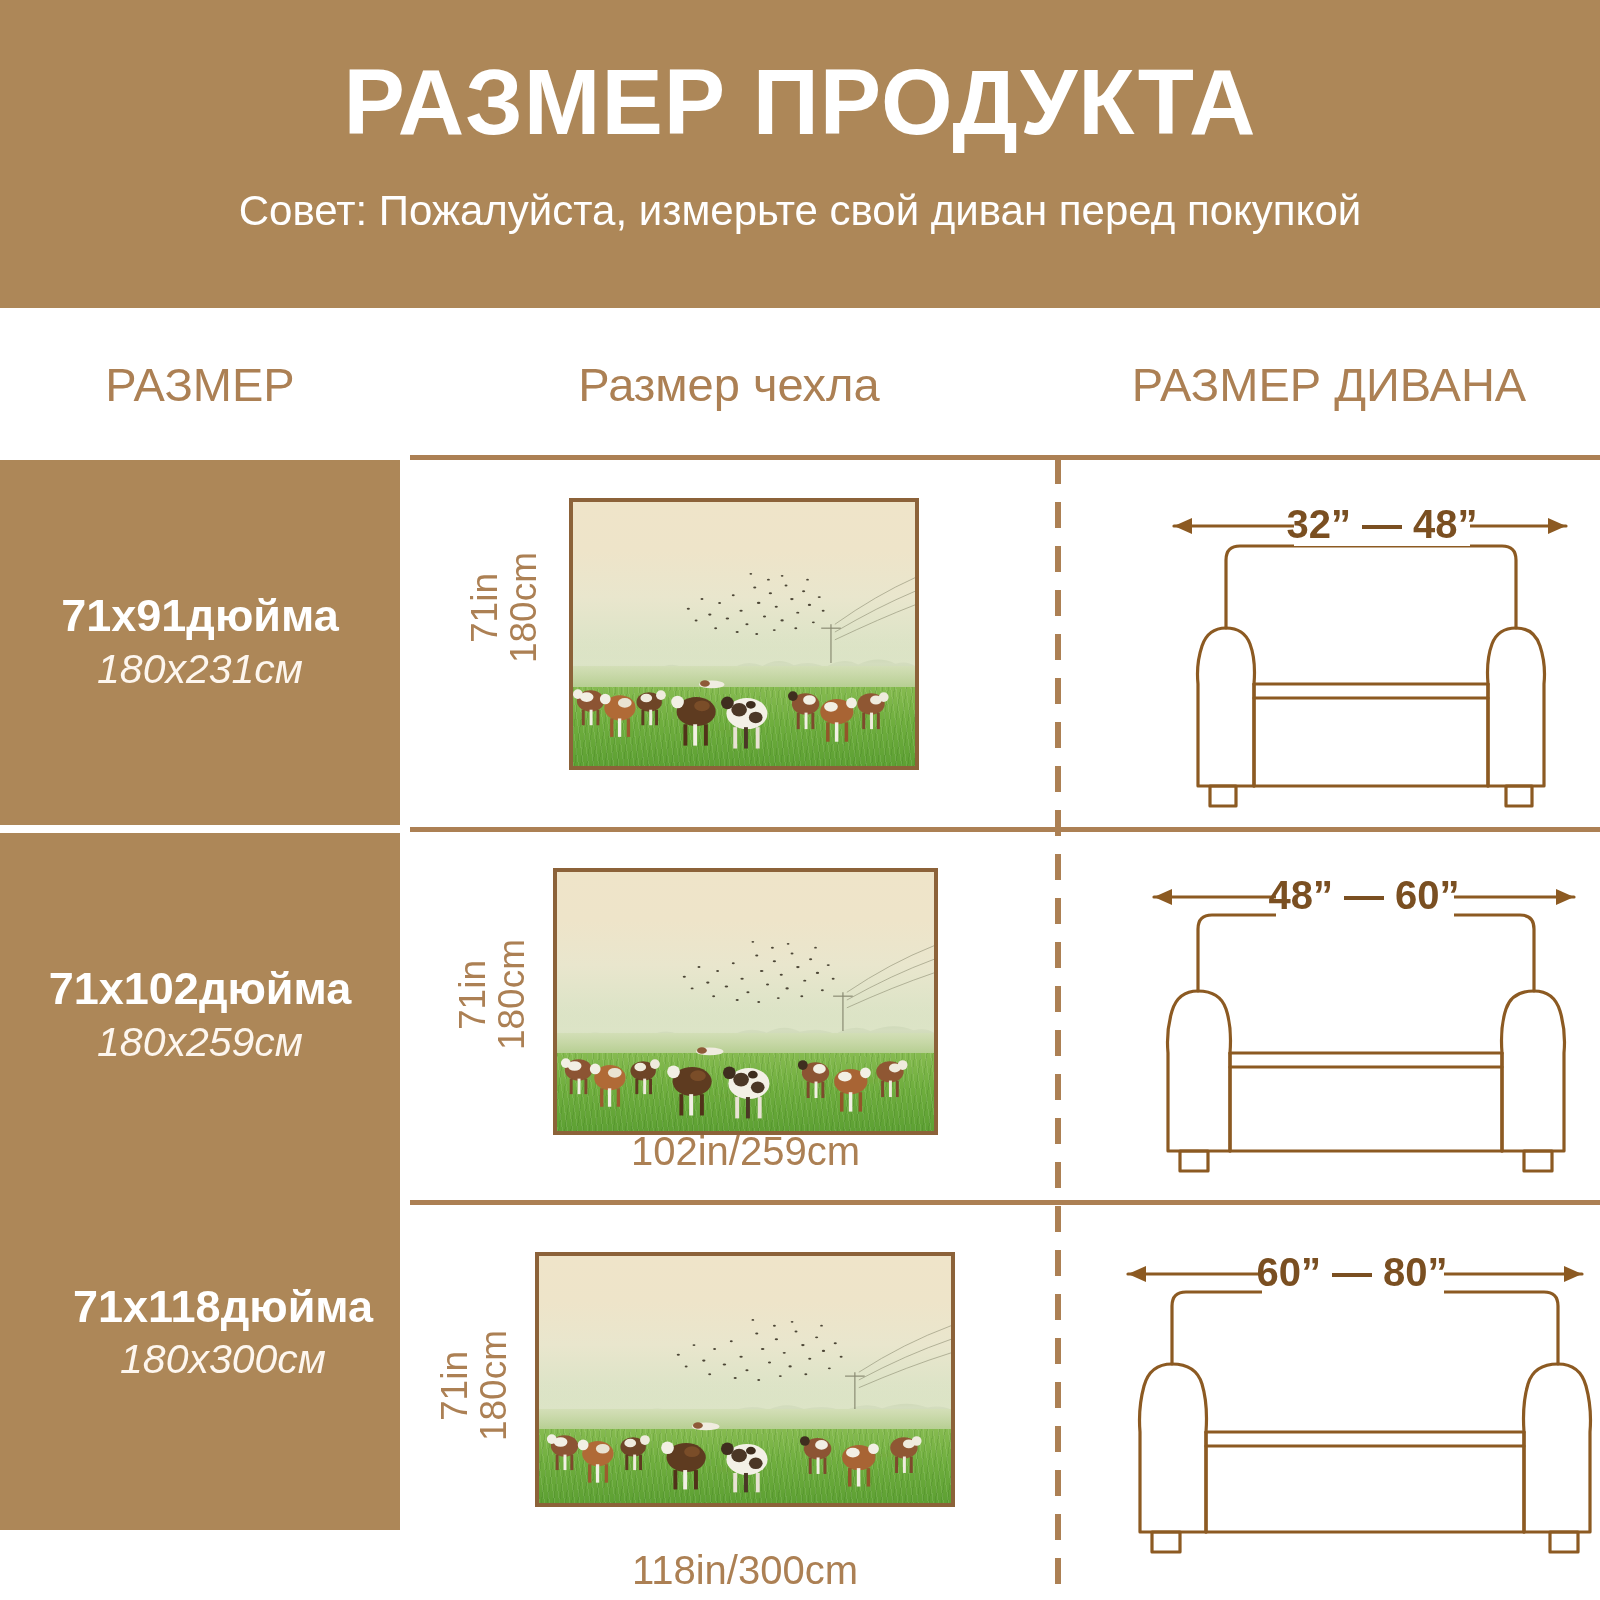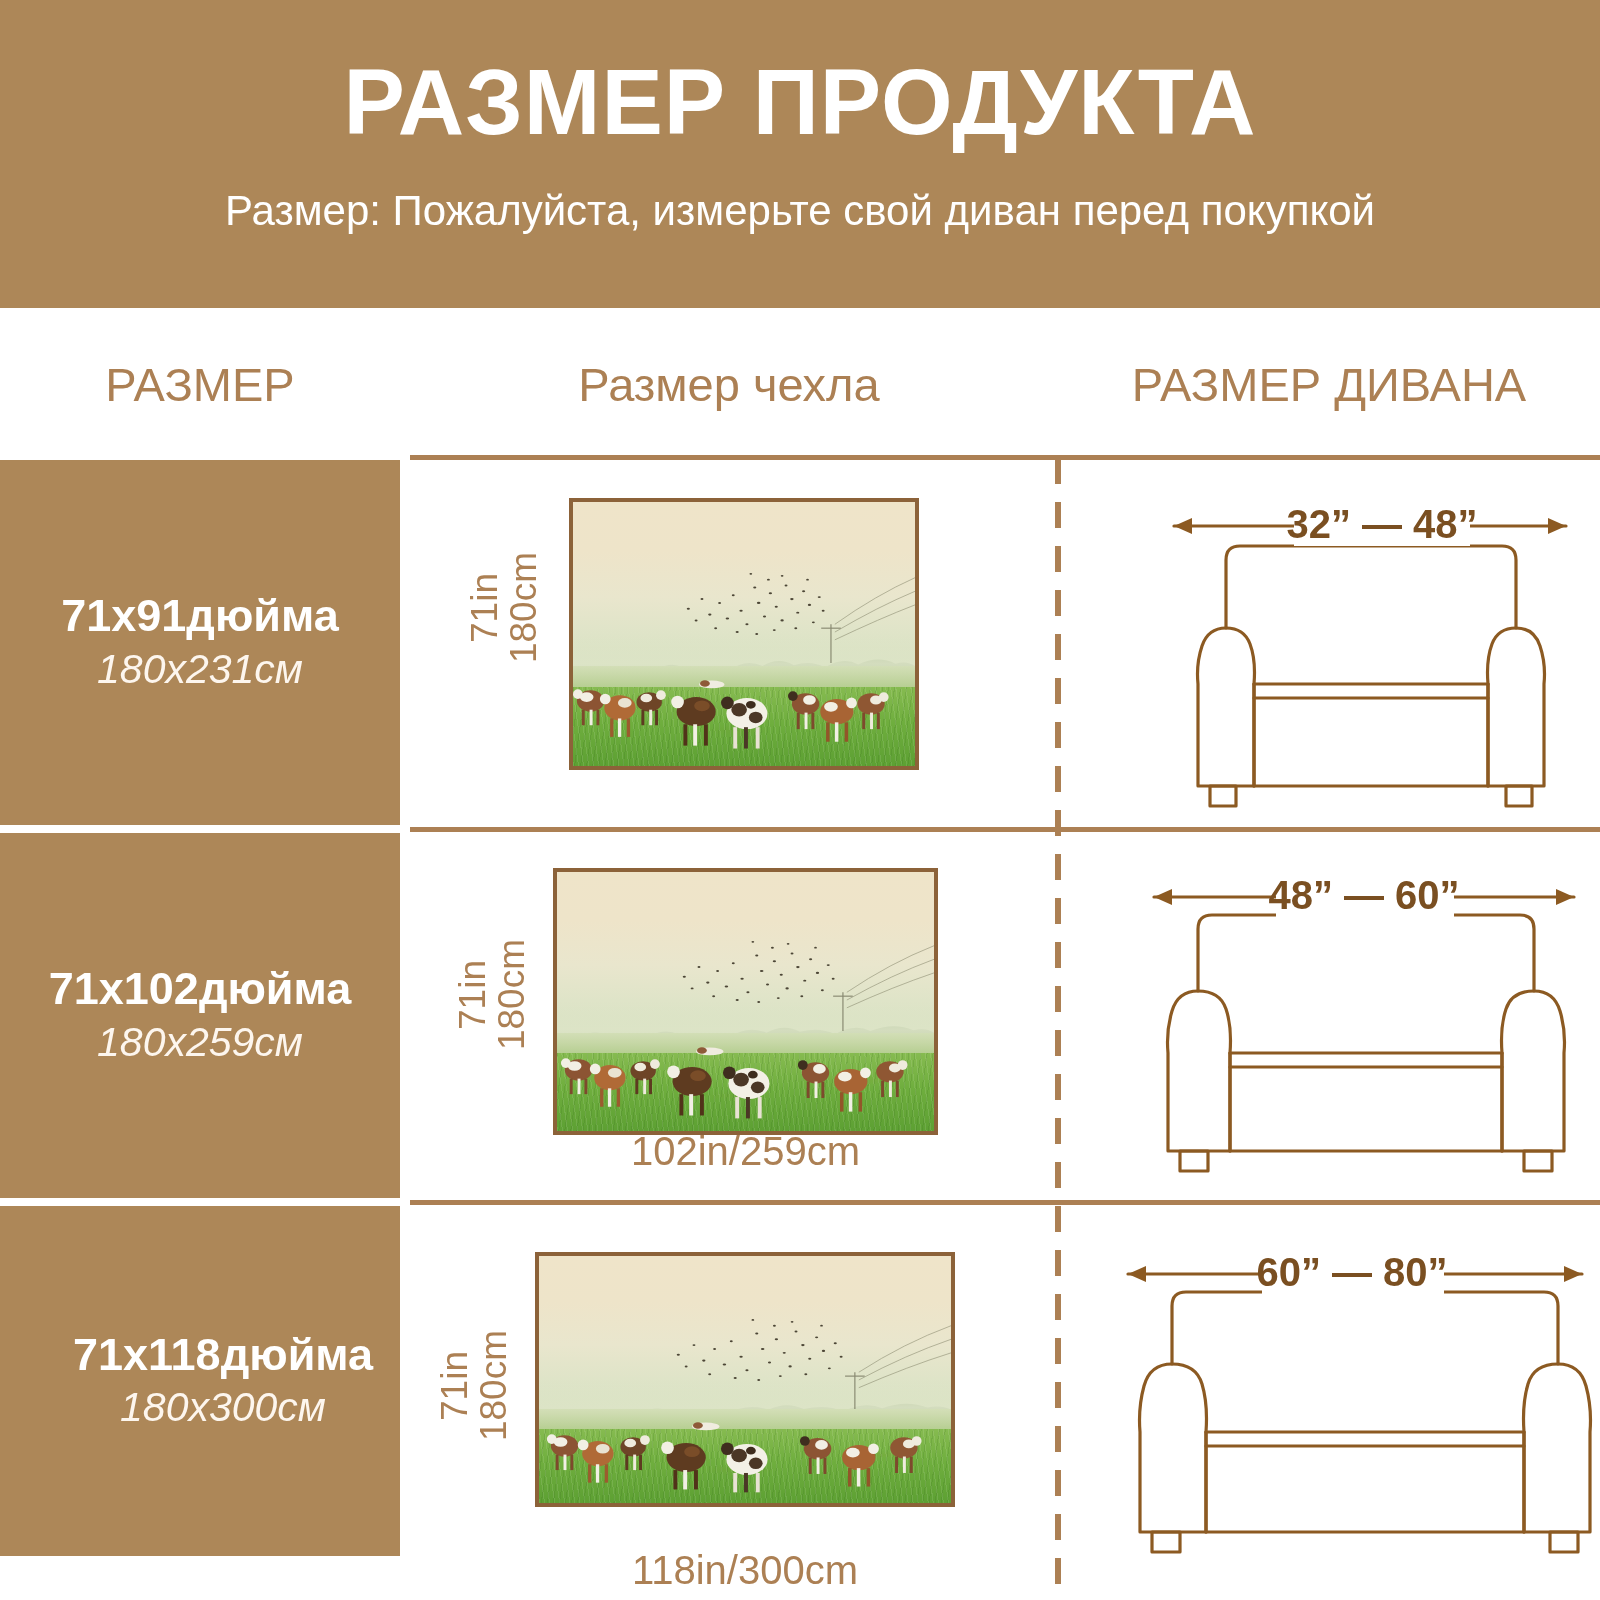--- a/index.html
+++ b/index.html
@@ -79,21 +79,21 @@
     left: 0;
     width: 400px;
     background: #ad8758;
     display: flex;
     flex-direction: column;
     align-items: center;
     justify-content: center;
   }
   .size-cell-1 { top: 460px;  height: 365px; }
   .size-cell-2 { top: 833px;  height: 365px; }
-  .size-cell-3 { top: 1206px; height: 350px; padding-left: 46px; }
+  .size-cell-3 { top: 1136px; height: 394px; padding-left: 46px; }
 
   .size-in {
     color: #ffffff;
     font-size: 45px;
     font-weight: bold;
     white-space: nowrap;
     line-height: 1.05;
   }
   .size-cm {
     color: #fdf6ee;
@@ -242,21 +242,21 @@
     fill: #7a4f21;
   }
 </style>
 </head>
 <body>
 
 <div id="page">
 
   <div class="header">
     <div class="header-title">РАЗМЕР ПРОДУКТА</div>
-    <div class="header-sub">Размер: Пожалуйста, измерьте свой диван перед покупкой</div>
+    <div class="header-sub">Совет: Пожалуйста, измерьте свой диван перед покупкой</div>
   </div>
 
   <div class="colhead-row">
     <div class="colhead colhead-size">РАЗМЕР</div>
     <div class="colhead colhead-cover">Размер чехла</div>
     <div class="colhead colhead-sofa">РАЗМЕР ДИВАНА</div>
   </div>
 
   <div class="hdivider hdiv-top"></div>
   <div class="hdivider hdiv-1"></div>

